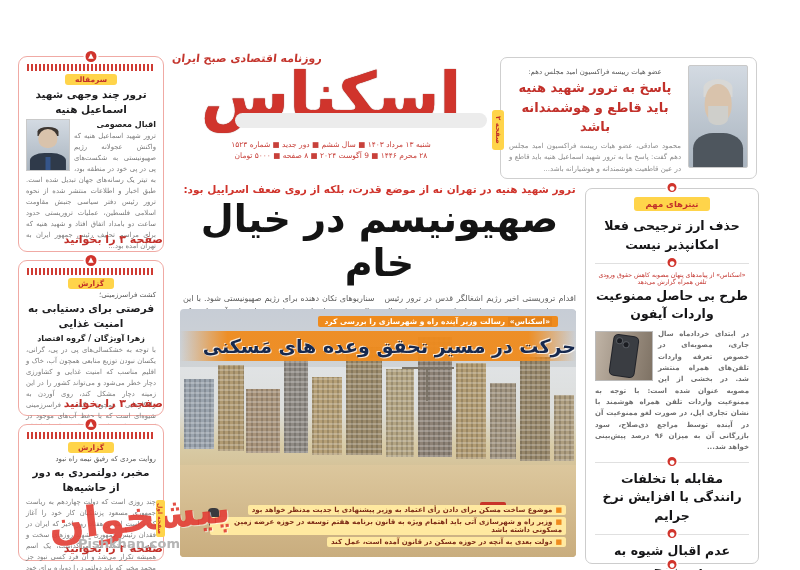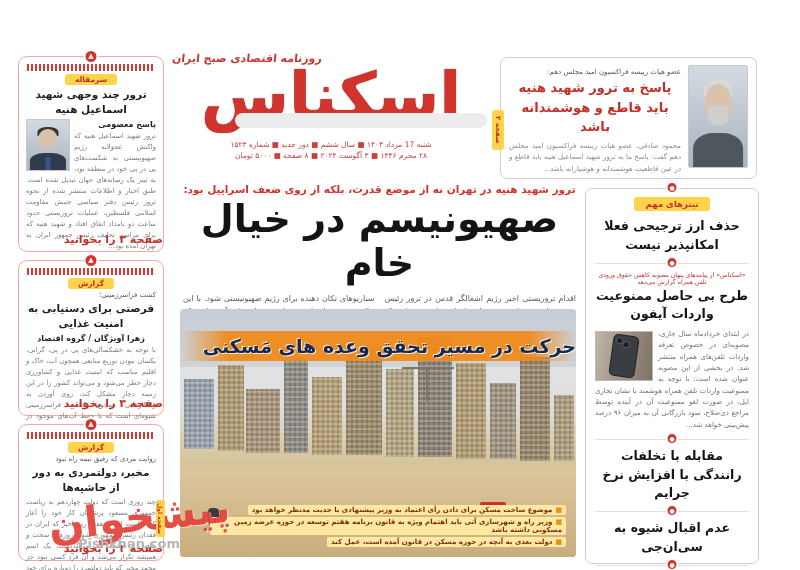--- a/index.html
+++ b/index.html
@@ -12,21 +12,21 @@
   #masthead { position:absolute; left:166px; top:50px; width:330px; height:125px; text-align:center; }
   .tagline { position:absolute; left:6px; top:2px; width:100%; text-align:left; font-size:11px; font-weight:bold; color:#c4362e; transform:skewX(-6deg); }
   .logo { position:absolute; top:14px; width:100%; font-size:64px; font-weight:900; color:#d0342c; line-height:1;
           text-shadow:0 0 1px #7a1511, 2px 2px 0 rgba(255,255,255,.6); letter-spacing:-2px; }
   .dateline { position:absolute; width:100%; font-size:7.5px; color:#c8403a; }
   .dl1 { top:90px; } .dl2 { top:101px; }
   #ad-strip { position:absolute; left:235px; top:113px; width:252px; height:15px; background:#ececec; border-radius:8px; }
   
   #tr-box { position:absolute; left:500px; top:57px; width:257px; height:122px; border:1px solid #cfcfcf; border-radius:7px; background:#fff; padding:7px 8px 6px 8px; }
   #tr-box .face { float:right; width:60px; height:103px; margin-left:7px; border:1px solid #c9c9c9; border-radius:2px; }
-  .tr-kicker { font-size:7px; color:#555; margin-top:3px; }
+  .tr-kicker { font-size:7px; color:#555; text-align:center; margin-top:3px; }
   .tr-headline { font-size:13px; font-weight:bold; color:#c2302a; text-align:center; line-height:1.5; margin-top:2px; }
   .tr-body { font-size:7px; color:#8a8a8a; text-align:justify; line-height:1.65; margin-top:4px; }
   .vtag { position:absolute; left:-9px; top:52px; background:#ffd44a; color:#c2302a; font-size:7px; font-weight:bold;
           writing-mode:vertical-rl; padding:6px 2px; border-radius:3px; letter-spacing:1px; }
   
   #lead { position:absolute; left:183px; top:183px; width:393px; text-align:center; }
   .lead-kicker { font-size:10.5px; font-weight:bold; color:#d0342c; }
   .lead-headline { font-size:38px; font-weight:900; color:#141414; line-height:1.15; margin-top:3px; letter-spacing:-1px; }
   .lead-cols { display:flex; gap:10px; margin-top:8px; direction:rtl; }
   .lead-col { width:50%; font-size:8px; color:#5c5c5c; text-align:justify; line-height:1.6; }
@@ -91,21 +91,21 @@
   .dark .hair { background:#3c3632; } .dark .torso { background:#2f3a4a; }
   .dark .tie { position:absolute; left:50%; bottom:0; transform:translateX(-50%); width:5px; height:26%; background:#35558a; }
   
   #rcol { position:absolute; left:585px; top:188px; width:174px; height:376px; border:1px solid #cdcdcd; border-radius:7px; background:#fff; padding:8px 9px 6px 9px; }
   .rc-dot { position:absolute; left:50%; transform:translateX(-50%); width:13px; height:13px; border-radius:50%; background:#d0342c; border:2px solid #fff; color:#fff; font-size:6px; line-height:9px; text-align:center; }
   .rc-dot.top { top:-8px; } .rc-dot.bottom { bottom:-8px; }
   .rc-badge { display:table; margin:0 auto; background:#ffd44a; color:#c2302a; font-size:8.5px; font-weight:bold; padding:2px 12px; border-radius:3px; }
   .rc-item { padding:6px 0 7px 0; }
   .rc-h { font-size:12.5px; font-weight:bold; color:#141416; text-align:center; line-height:1.5; }
   .rc-kicker { font-size:6.2px; color:#c2302a; text-align:center; margin-bottom:2px; }
-  .rc-body { font-size:7px; color:#6f6f6f; text-align:justify; line-height:1.62; margin-top:5px; }
+  .rc-body { font-size:7px; color:#6f6f6f; text-align:justify; line-height:1.62; margin-top:5px;font-weight:bold; }
   .phone-pic { float:left; width:58px; height:50px; margin:2px 5px 2px 0; border:1px solid #bbb; position:relative; overflow:hidden;
                background:linear-gradient(100deg,#c0b4a6,#988b7d 60%,#7e7264); }
   .phone { position:absolute; left:16px; top:4px; width:24px; height:40px; background:#3a3d42; border-radius:4px; transform:rotate(8deg); box-shadow:0 0 0 1px #22242a; }
   .phone i { position:absolute; width:5px; height:5px; border-radius:50%; background:#1b1d22; box-shadow:0 0 0 1px #55595f; }
   .phone i.c1 { left:3px; top:3px; } .phone i.c2 { left:10px; top:6px; }
   .rc-div { position:relative; border-top:1px solid #e0e0e0; margin:1px 0; }
   .rc-div .rc-dot { top:-8px; }
   
   #wm { position:absolute; left:48px; top:492px; z-index:50; pointer-events:auto; }
   .wm-fa { font-size:42px; font-weight:900; color:rgba(224,55,45,.88); transform:rotate(-6deg); letter-spacing:-2px;
@@ -114,22 +114,22 @@
   .wm-en { position:absolute; left:30px; top:44px; font-size:13px; font-weight:bold; color:#b5b5b5; direction:ltr; }
 </style>
 </head>
 <body>
 
 <div id="page">
 
   <header id="masthead">
     <div class="tagline">روزنامه اقتصادی صبح ایران</div>
     <div class="logo">اسکناس</div>
-    <div class="dateline dl1">شنبه 17 مرداد ۱۴۰۳ ■ سال ششم ■ دور جدید ■ شماره ۱۵۲۳</div>
-    <div class="dateline dl2">۲۸ محرم ۱۴۴۶ ■ ۳ آگوست ۲۰۲۴ ■ ۸ صفحه ■ ۵۰۰۰ تومان</div>
+    <div class="dateline dl1">شنبه ۱۳ مرداد ۱۴۰۳ ■ سال ششم ■ دور جدید ■ شماره ۱۵۲۳</div>
+    <div class="dateline dl2">۲۸ محرم ۱۴۴۶ ■ 9 آگوست ۲۰۲۴ ■ ۸ صفحه ■ ۵۰۰۰ تومان</div>
   </header>
   <div id="ad-strip"></div>
 
   <article id="tr-box">
     <div class="face gray sb-face-lg" style="float:right;width:60px;height:103px;margin-left:7px;border:1px solid #c9c9c9;">
       <div class="hair"></div>
       <div class="head"></div>
       <div class="beard"></div>
       <div class="torso"></div>
     </div>
@@ -160,20 +160,21 @@
     <div class="tw t7"></div>
     <div class="tw t8"></div>
     <div class="tw t9"></div>
     <div class="tw t10"></div>
     <div class="tw t11"></div>
     <div class="tw t12"></div>
     <div class="crane"></div>
     <div class="ground"></div>
     <div class="truck"></div>
     <div class="rider"></div>
+    <div class="cap-kicker"><b>«اسکناس»</b> <span>رسالت وزیر آینده راه و شهرسازی را بررسی کرد</span></div>
     <div class="cap-band"><span>حرکت در مسیر تحقق وعده های مَسکنی</span></div>
     <div class="bullets">
       <div class="bullet-line">
           <span class="bdot">■</span>
           <span>موضوع ساخت مسکن برای دادن رأی اعتماد به وزیر پیشنهادی با جدیت مدنظر خواهد بود</span>
         </div>
       <div class="bullet-line">
           <span class="bdot">■</span>
           <span>وزیر راه و شهرسازی آتی باید اهتمام ویژه به قانون برنامه هفتم توسعه در حوزه عرضه زمین مسکونی داشته باشد</span>
         </div>
@@ -188,21 +189,21 @@
     <span class="box-dot">▲</span>
     <div class="stripe"></div>
     <div class="tab">سرمقاله</div>
     <h3 class="sb-headline">ترور چند وجهی شهید اسماعیل هنیه</h3>
     <div class="face dark sb-face">
       <div class="hair"></div>
       <div class="head"></div>
       <div class="torso"></div>
       <div class="tie"></div>
     </div>
-    <div class="sb-author">پاسخ معصومی</div>
+    <div class="sb-author">اقبال معصومی</div>
     <p class="sb-body">ترور شهید اسماعیل هنیه که واکنش عجولانه رژیم صهیونیستی به شکست‌های پی در پی خود در منطقه بود، به تیتر یک رسانه‌های جهان تبدیل شده است. طبق اخبار و اطلاعات منتشر شده از نحوه ترور رئیس دفتر سیاسی جنبش مقاومت اسلامی فلسطین، عملیات تروریستی حدود ساعت دو بامداد اتفاق افتاد و شهید هنیه که برای مراسم تحلیف رئیس جمهور ایران به تهران آمده بود...</p>
     <div class="sb-footer">صفحه ۳ را بخوانید</div>
   </aside>
 
   <aside class="side-box" id="box2">
     <span class="box-dot">▲</span>
     <div class="stripe"></div>
     <div class="tab">گزارش</div>
     <div class="sb-kicker">کشت فراسرزمینی؛</div>
     <h3 class="sb-headline">فرصتی برای دستیابی به امنیت غذایی</h3>

